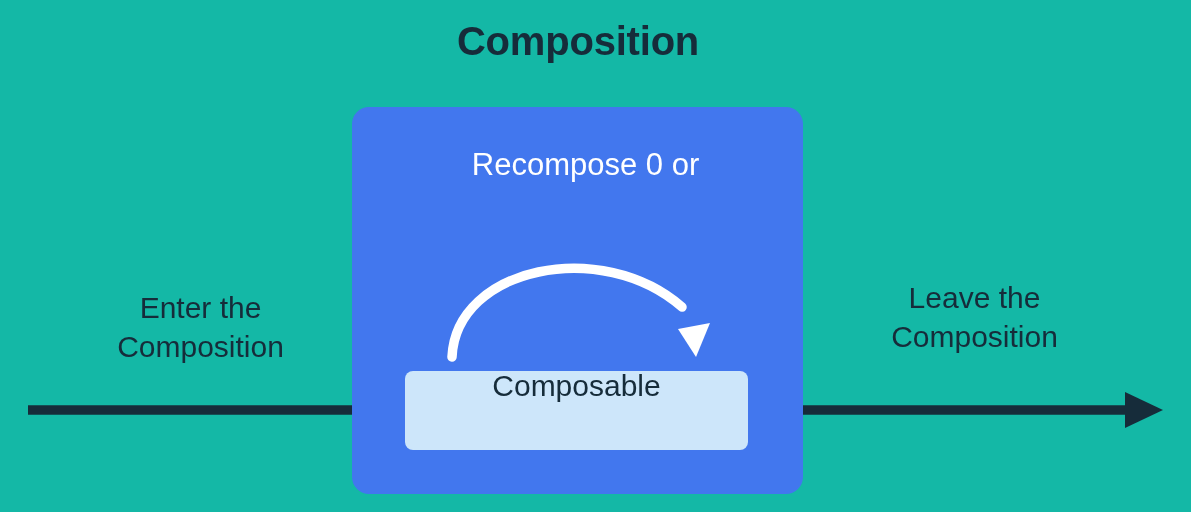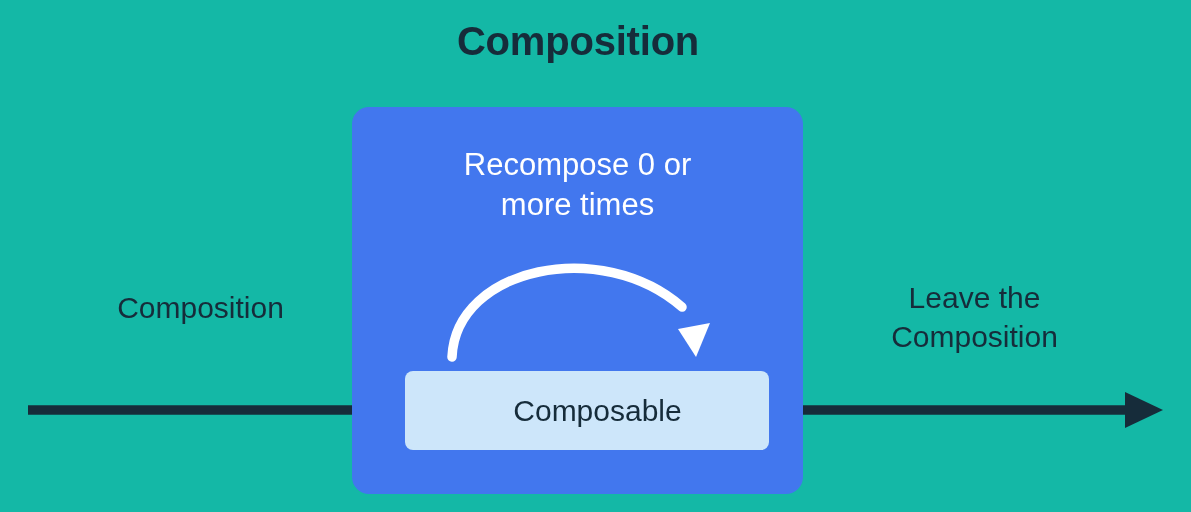--- a/index.html
+++ b/index.html
@@ -39,43 +39,41 @@
     left: 352px;
     top: 107px;
     width: 451px;
     height: 387px;
     background: #4277EE;
     border-radius: 17px;
   }
 
   #recompose-label {
     position: absolute;
-    left: 0;
+    left: 8px;
     top: 38px;
     width: 451px;
     text-align: center;
     font-size: 31px;
     color: #FFFFFF;
     line-height: 1.28;
   }
   #recompose-label .ln { display: block; }
 
   
   #composable-box {
     position: absolute;
     left: 405px;
     top: 371px;
     width: 343px;
     height: 79px;
     background: #CDE6FA;
     border-radius: 8px;
     display: flex;
-    align-items: center;
     justify-content: center;
-    padding-left: 21px;
   }
   #composable-label {
     font-size: 30px;
     color: #162C3A;
     line-height: 1;
   }
 
   
   #recompose-arrow {
     position: absolute;
@@ -134,34 +132,34 @@
     <g>
       <line x1="748" y1="410" x2="1131" y2="410" stroke="#162C3A" stroke-width="9.5"></line>
       <polygon points="1125,392 1125,428 1163,410" fill="#162C3A"></polygon>
     </g>
   </svg>
 
   <div id="composition-box">
 
     <div id="recompose-label">
       <span class="ln">Recompose 0 or</span>
-      <span class="ln">more times</span>
     </div>
 
     <svg id="recompose-arrow" viewBox="0 0 451 387">
       <path d="M 100 250 C 104 160, 250 130, 330 200" fill="none" stroke="#FFFFFF" stroke-width="9.5" stroke-linecap="round"></path>
       <polygon points="326,222 358,216 344,250" fill="#FFFFFF"></polygon>
     </svg>
   </div>
 
   <div id="composable-box">
     <span id="composable-label">Composable</span>
   </div>
 
   <div class="side-label" id="enter-label">
+    <span class="ln">Enter the</span>
     <span class="ln">Composition</span>
   </div>
 
   <div class="side-label" id="leave-label">
     <span class="ln">Leave the</span>
     <span class="ln">Composition</span>
   </div>
 
 </div>
 

